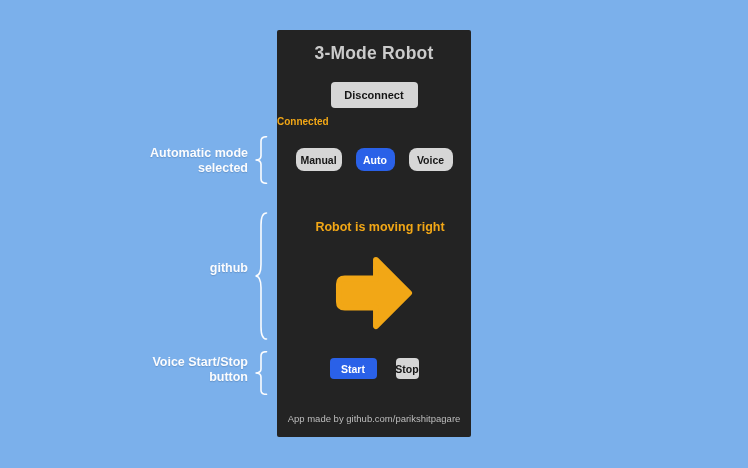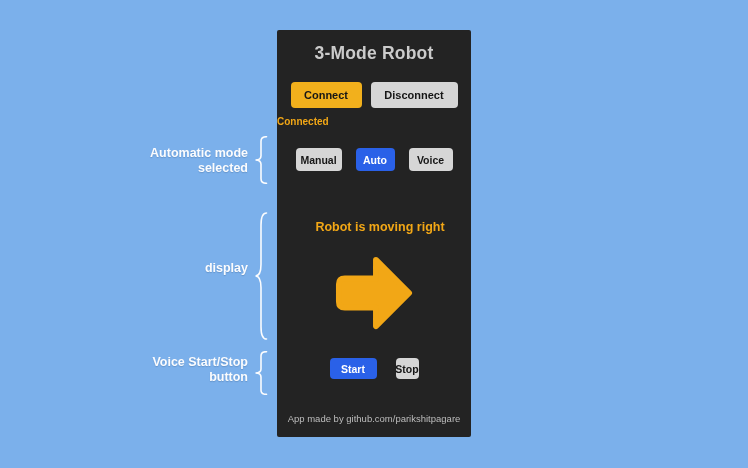--- a/index.html
+++ b/index.html
@@ -75,21 +75,21 @@
   .btn.disconnect { width: 87px; height: 26px; font-size: 11px; background: var(--gray-button, #D6D6D6); }
   .status-text {
     position: absolute;
     left: 0; right: 0;
     top: 86px;
     font-size: 10px;
     font-weight: 700;
     color: var(--yellow-accent, #F2A716);
   }
   .mode-row { top: 118px; gap: 14px; }
-  .btn.mode { height: 23px; font-size: 10.5px; background: var(--gray-button, #D6D6D6); }
+  .btn.mode { height: 23px; font-size: 10.5px; background: var(--gray-button, #D6D6D6); border-radius: 8px; }
   .btn.mode-manual { width: 46px; }
   .btn.mode-auto   { width: 39px; }
   .btn.mode-voice  { width: 44px; }
   .btn.mode.active { background: var(--blue, #2A61E8); color: #ffffff; }
   .direction-message {
     position: absolute;
     left: 12px; right: 0;
     top: 190px;
     text-align: center;
     font-size: 12.5px;
@@ -117,40 +117,39 @@
 
   <div class="annotation" style="top:146px">
     <div>Automatic mode</div>
     <div>selected</div>
   </div>
   <svg class="brace" style="top:136px;height:48px" viewBox="0 0 14 100" preserveAspectRatio="none">
     <path d="M12.5,1.5 C8,1.5 7,5 7,11 L7,41 C7,47 5.5,50 1.5,50 C5.5,50 7,53 7,59 L7,89 C7,95 8,98.5 12.5,98.5" fill="none" stroke="#FBFCFE" stroke-width="1.6" stroke-linecap="round" vector-effect="non-scaling-stroke"></path>
   </svg>
 
   <div class="annotation" style="top:261px">
-    <div>display</div>
+    <div>github</div>
   </div>
   <svg class="brace" style="top:211px;height:130px" viewBox="0 0 14 100" preserveAspectRatio="none">
     <path d="M12.5,1.5 C8,1.5 7,5 7,11 L7,41 C7,47 5.5,50 1.5,50 C5.5,50 7,53 7,59 L7,89 C7,95 8,98.5 12.5,98.5" fill="none" stroke="#FBFCFE" stroke-width="1.6" stroke-linecap="round" vector-effect="non-scaling-stroke"></path>
   </svg>
 
   <div class="annotation" style="top:355px">
     <div>Voice Start/Stop</div>
     <div>button</div>
   </div>
   <svg class="brace" style="top:351px;height:44px" viewBox="0 0 14 100" preserveAspectRatio="none">
     <path d="M12.5,1.5 C8,1.5 7,5 7,11 L7,41 C7,47 5.5,50 1.5,50 C5.5,50 7,53 7,59 L7,89 C7,95 8,98.5 12.5,98.5" fill="none" stroke="#FBFCFE" stroke-width="1.6" stroke-linecap="round" vector-effect="non-scaling-stroke"></path>
   </svg>
 
   <div class="panel">
 
     <div class="app-title">3-Mode Robot</div>
 
     <div class="row connect-row">
-      <button class="btn connect">Connect</button>
       <button class="btn disconnect">Disconnect</button>
     </div>
 
     <div class="status-text">Connected</div>
 
     <div class="row mode-row">
       <button class="btn mode mode-manual">Manual</button>
       <button class="btn mode mode-auto active">Auto</button>
       <button class="btn mode mode-voice">Voice</button>
     </div>

